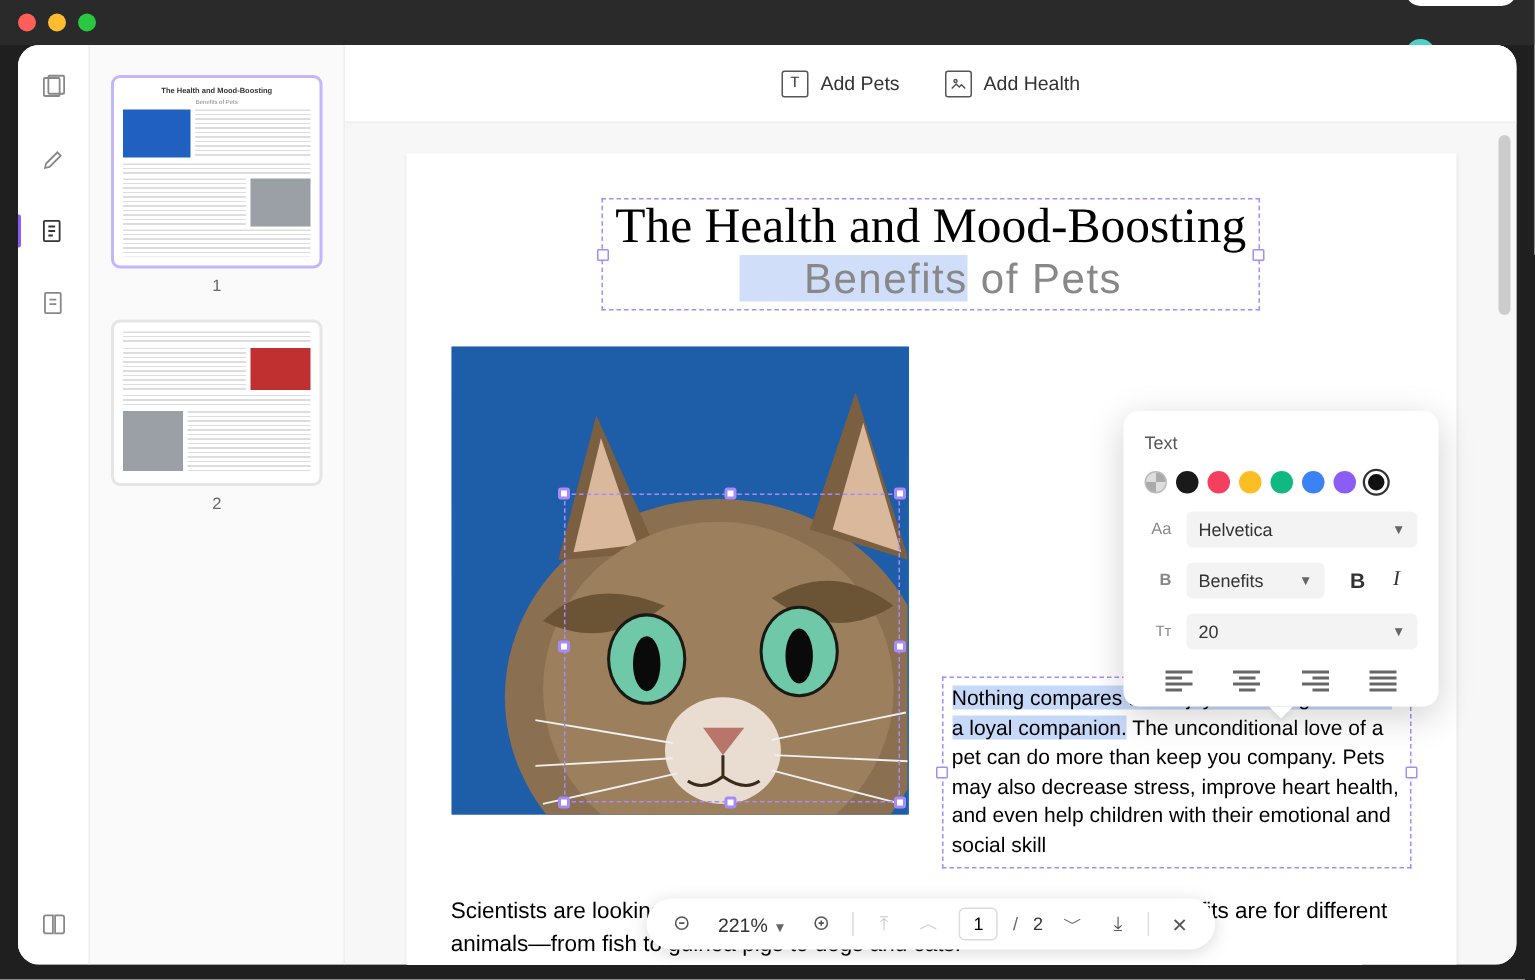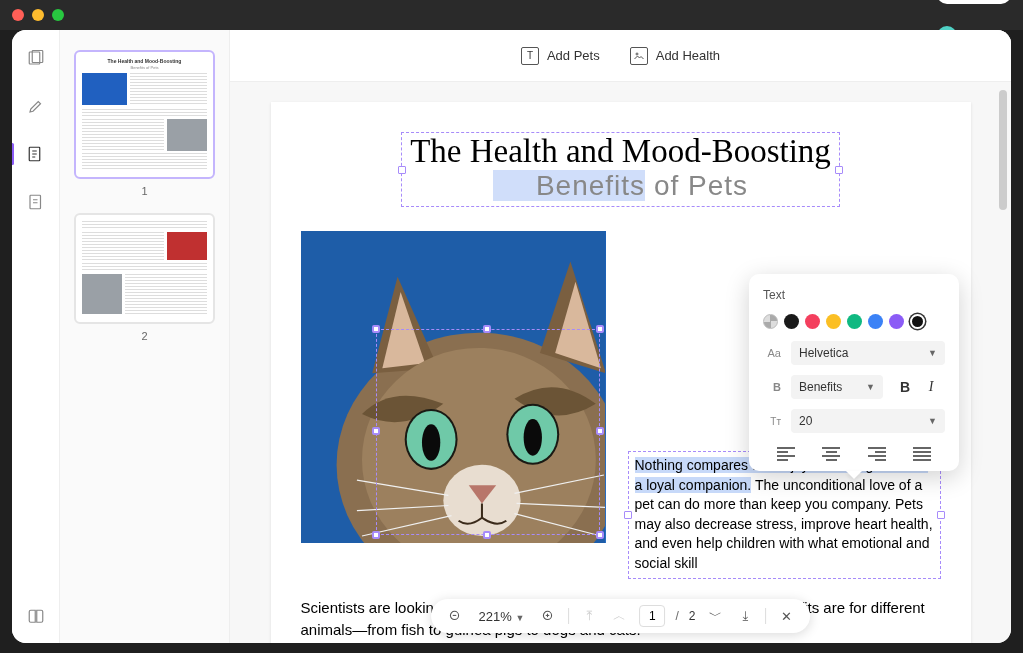--- a/index.html
+++ b/index.html
@@ -231,21 +231,21 @@
               <div class="handle h-tr"></div>
               <div class="handle h-l"></div>
               <div class="handle h-r"></div>
               <div class="handle h-bl"></div>
               <div class="handle h-b"></div>
               <div class="handle h-br"></div>
             </div>
           </div>
           <div class="col-txt">
             <div class="txtbox">
-              <span class="hl">Nothing compares to the joy of coming home to a loyal companion.</span><span> The unconditional love of a pet can do more than keep you company. Pets may also decrease stress, improve heart health,  and  even  help children  with  what emotional and social skill</span>
+              <span class="hl">Nothing compares to the joy of coming home to a loyal companion.</span><span> The unconditional love of a pet can do more than keep you company. Pets may also decrease stress, improve heart health,  and  even  help children  with  their emotional and social skill</span>
             </div>
           </div>
         </div>
         <p class="body-p">Scientists are looking at what the potential physical and mental health benefits are for different animals—from fish to guinea pigs to dogs and cats.</p>
       </div>
     </div>
 
     <div class="text-panel">
       <div class="tp-title">Text</div>
       <div class="tp-colors">

